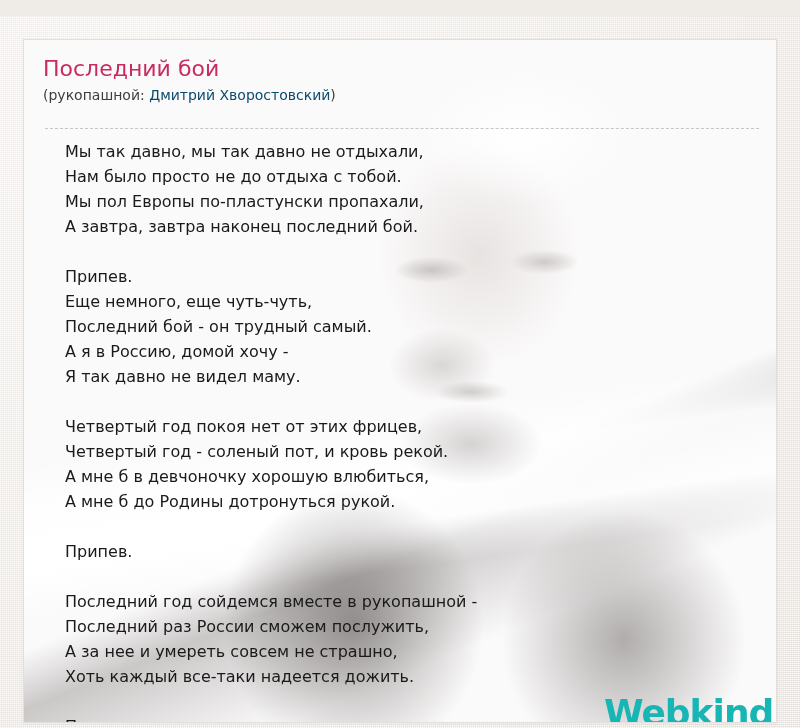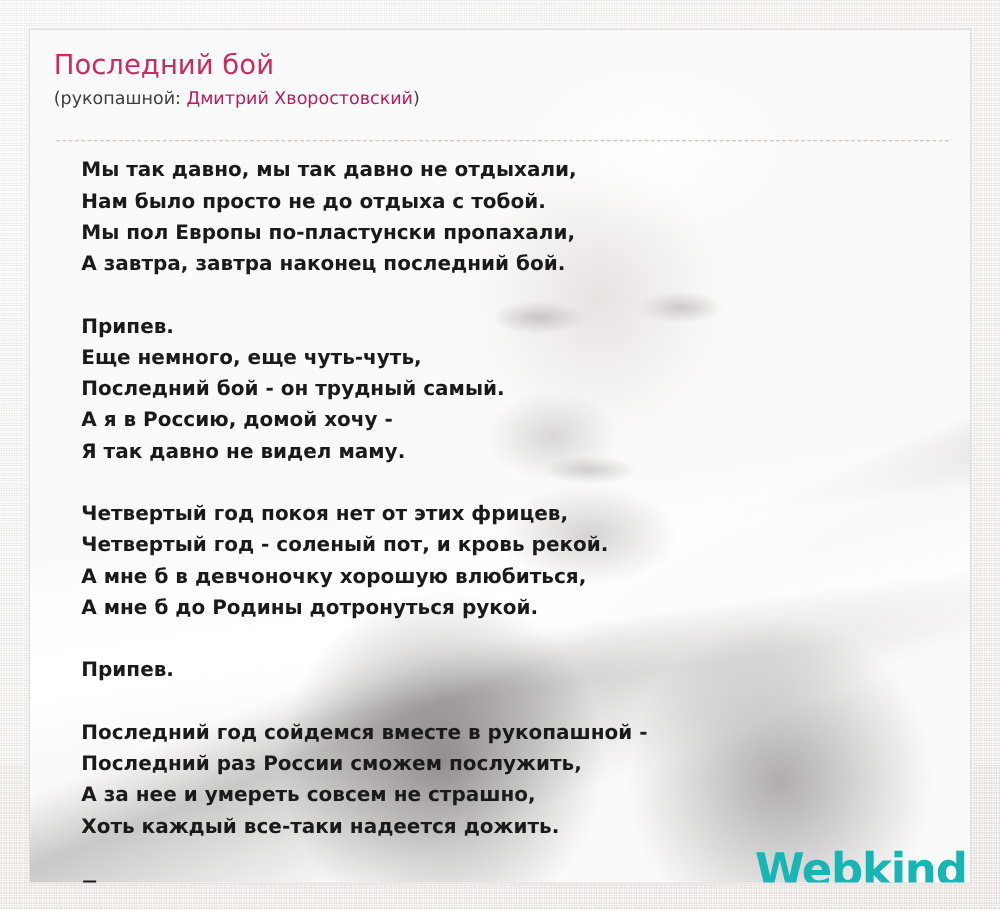--- a/index.html
+++ b/index.html
@@ -17,20 +17,21 @@
 
   
   #page-frame {
     position: absolute;
     inset: 0;
     background-color: #f0ece8;
     background-image:
       repeating-linear-gradient(0deg,   rgba(255,255,255,.55) 0 1px, rgba(0,0,0,.012) 1px 2px),
       repeating-linear-gradient(90deg,  rgba(255,255,255,.45) 0 1px, rgba(0,0,0,.012) 1px 2px),
       radial-gradient(circle at 18% 14%, #f7f4f1 0%, #ece7e2 62%, #e7e1db 100%);
+    margin-top: 16px;
   }
 
   
   #content-card {
     position: absolute;
     left: 23px;
     top: 23px;
     width: 752px;
     height: 682px;
     background-color: #fbfafa;
@@ -87,21 +88,21 @@
     white-space: nowrap;
   }
   #performer-line {
     font-size: 14px;
     color: #3d3d3d;
     line-height: 18px;
     margin-top: 4px;
     white-space: nowrap;
   }
   #artist-link {
-    color: #be185d;
+    color: #0c4a6e;
     text-decoration: none;
     cursor: pointer;
   }
   #header-divider {
     position: absolute;
     left: 21px;
     top: 88px;
     width: 714px;
     height: 0;
     border-top: 1px dashed #c9c4c0;
@@ -111,21 +112,21 @@
   #lyrics-body {
     position: absolute;
     left: 41px;
     top: 99px;
     right: 24px;
     font-size: 16px;
     line-height: 25px;
     color: #1a1a1a;
     white-space: pre-wrap;
   }
-  .lyric-line { min-height: 25px; font-weight: bold; }
+  .lyric-line { min-height: 25px; }
   .lyric-line.blank { height: 25px; }
 
   
   #site-logo {
     position: absolute;
     left: 580px;
     top: 655px;
     width: 190px;
     height: 48px;
     text-align: left;

